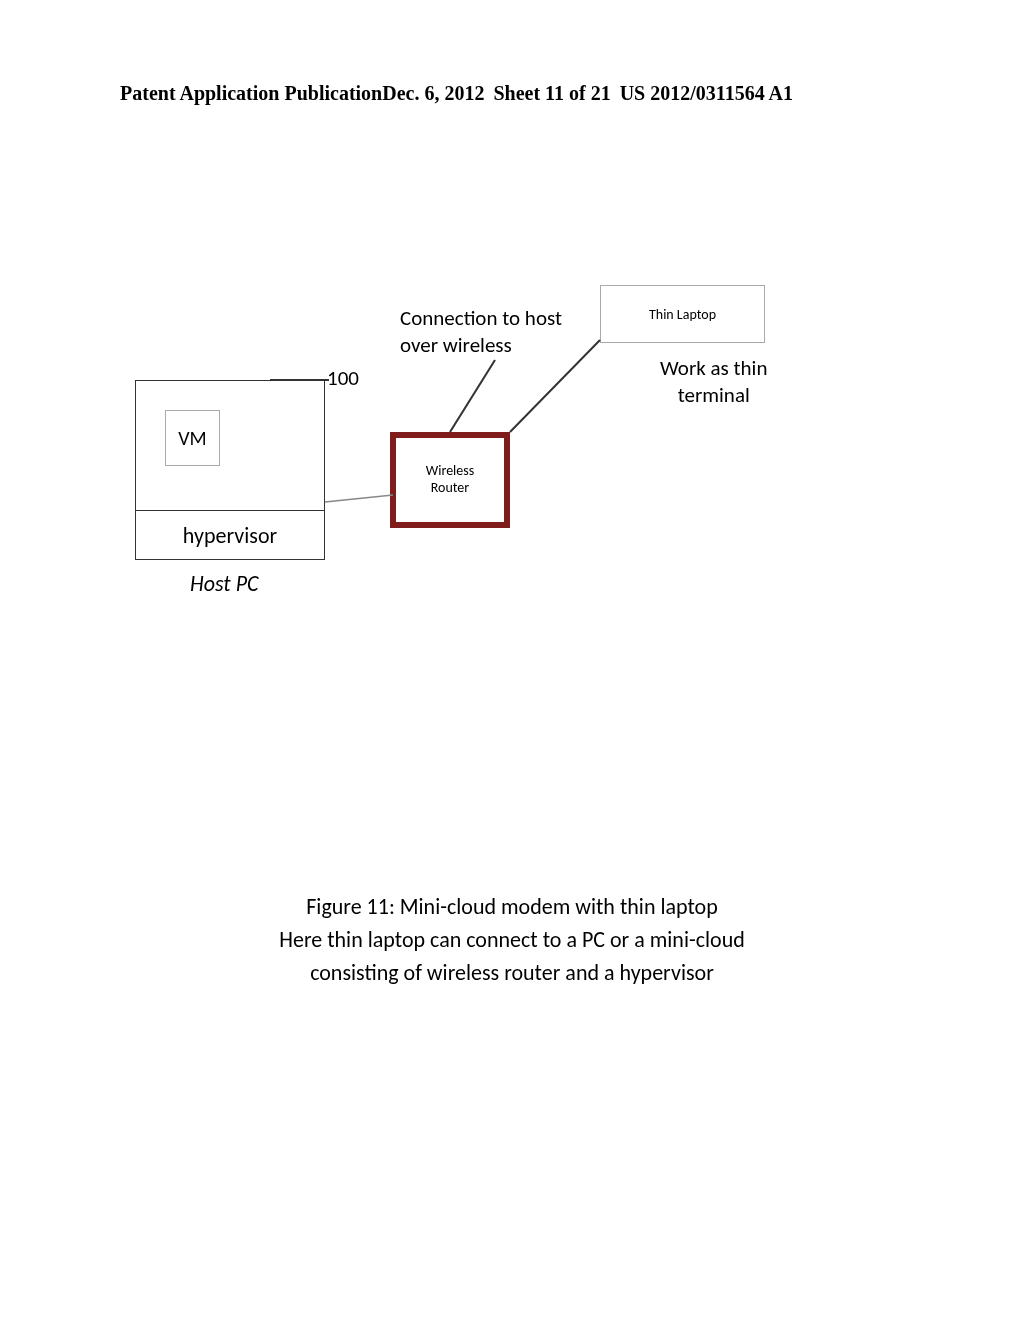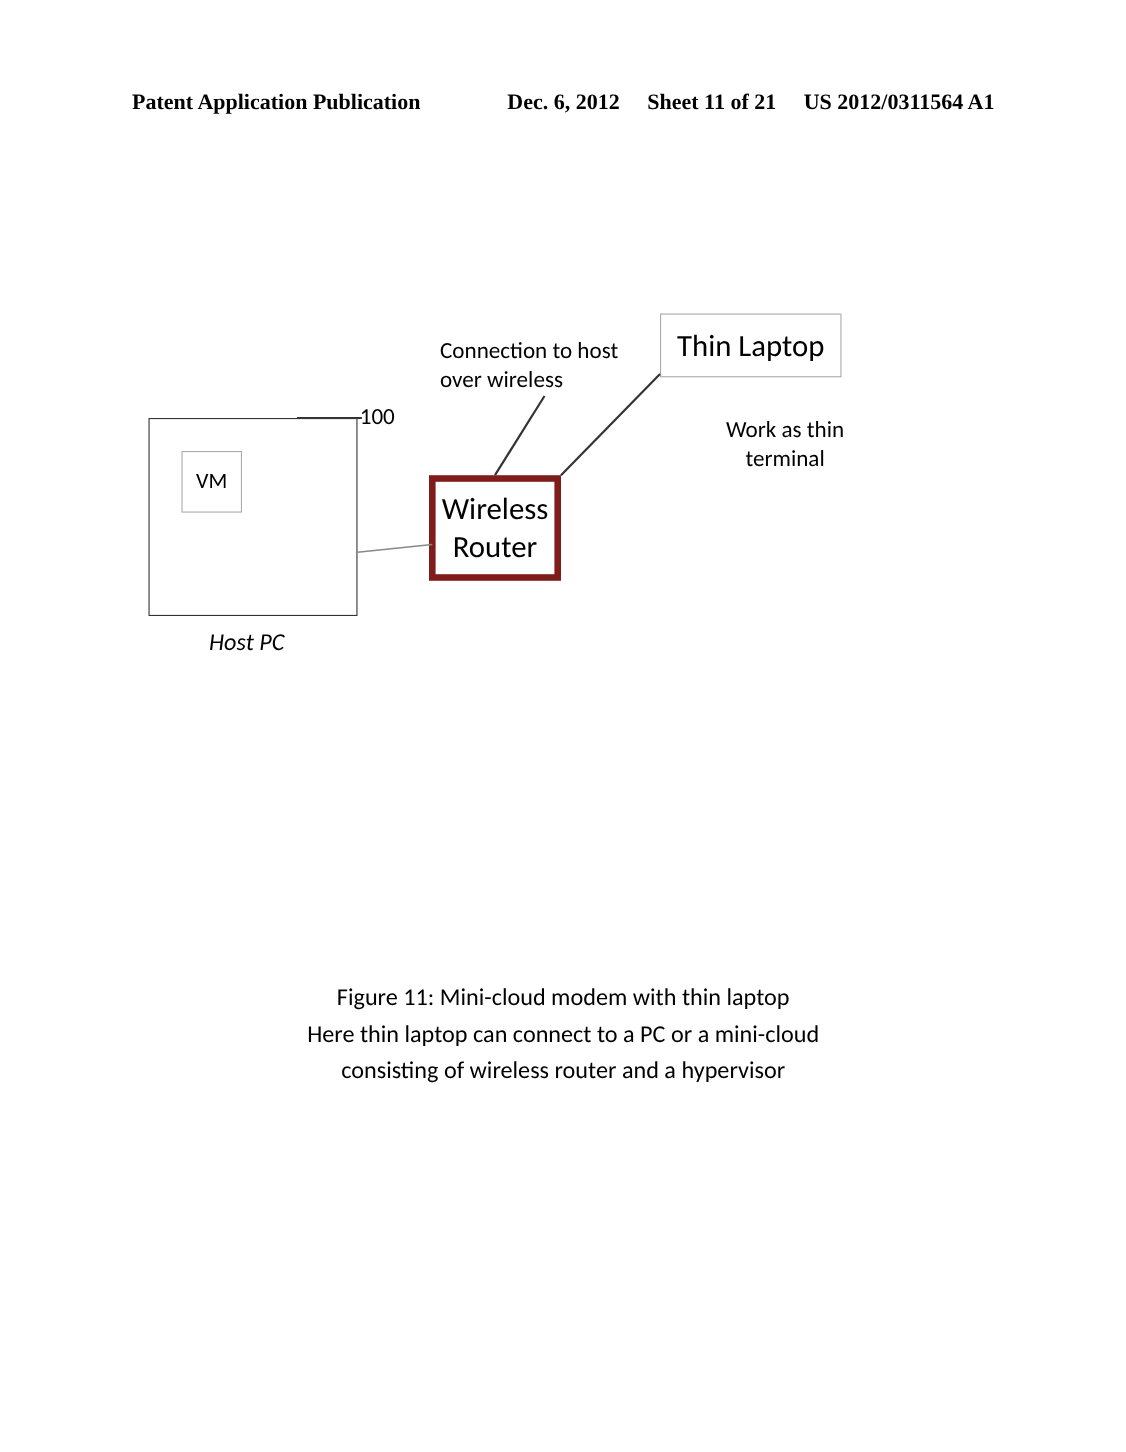--- a/index.html
+++ b/index.html
@@ -15,45 +15,44 @@
       font-family: 'Times New Roman', Times, serif;
       position: relative;
     }
     
     .header {
       position: absolute;
       top: 82px;
       left: 0;
       width: 100%;
       display: flex;
-      justify-content: space-between;
       padding: 0 120px;
       font-size: 20px;
       font-weight: bold;
     }
     
     .header-right {
       display: flex;
-      gap: 25px;
+      gap: 9px;
     }
     
     .diagram-area {
       position: absolute;
       top: 280px;
       left: 135px;
       width: 750px;
       height: 350px;
     }
     
     .box {
       position: absolute;
       border: 1px solid #333;
       background: white;
       font-family: Calibri, Arial, sans-serif;
-      font-size: 28px;
+      font-size: 14px;
       display: flex;
       align-items: center;
       justify-content: center;
       text-align: center;
     }
     
     .host-pc-box {
       left: 0;
       top: 100px;
       width: 190px;
@@ -113,21 +112,20 @@
       top: 25px;
       text-align: left;
       line-height: 1.3;
     }
     
     .work-as-label {
       left: 525px;
       top: 75px;
       text-align: center;
       line-height: 1.3;
-      margin-top: 22px;
     }
     
     .host-pc-label {
       left: 55px;
       top: 290px;
       font-size: 22px;
       font-style: italic;
     }
     
     .caption {
@@ -154,20 +152,23 @@
 </div>
 
 <div class="diagram-area">
 
   <div class="box host-pc-box"></div>
 
   <div class="box vm-box">
     <span>VM</span>
   </div>
 
+  <div class="box hypervisor-box">
+    <span>hypervisor</span>
+  </div>
 
   <div class="box wireless-router-box">
     <span style="white-space: pre-line;">Wireless
 Router</span>
   </div>
 
   <div class="box thin-laptop-box">
     <span>Thin Laptop</span>
   </div>
 

